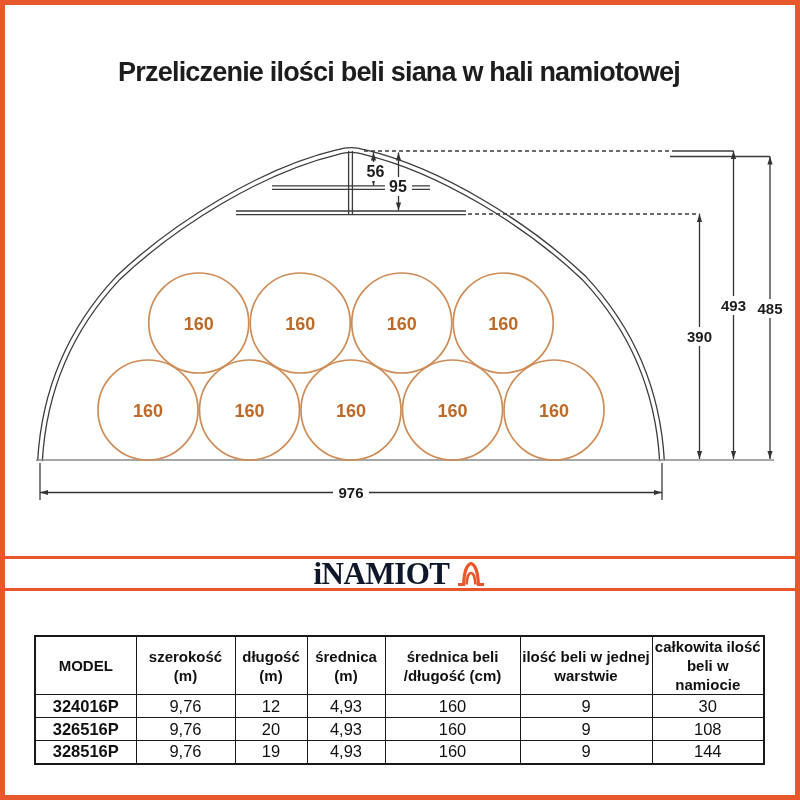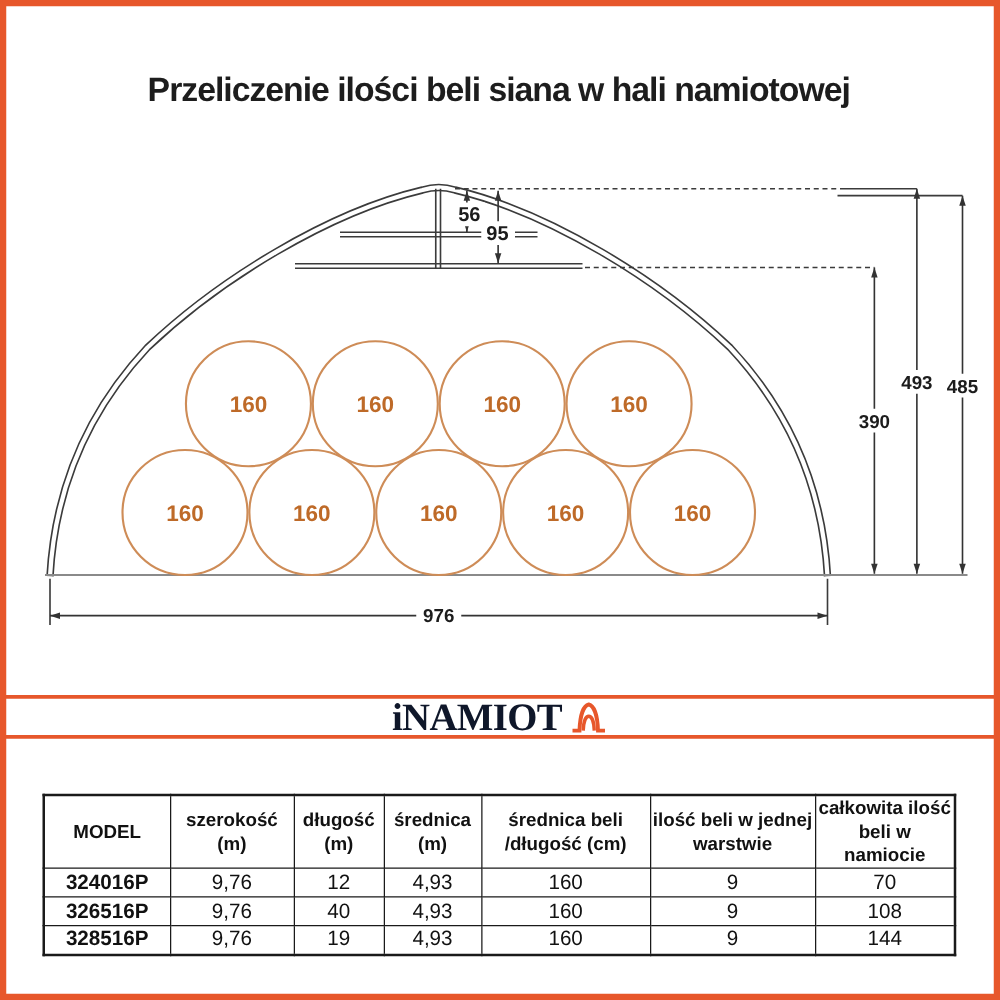--- a/index.html
+++ b/index.html
@@ -196,26 +196,26 @@
     </tr>
   </thead>
   <tbody>
     <tr>
       <td class="model-cell">324016P</td>
       <td>9,76</td>
       <td>12</td>
       <td>4,93</td>
       <td>160</td>
       <td>9</td>
-      <td>70</td>
+      <td>30</td>
     </tr>
     <tr>
       <td class="model-cell">326516P</td>
       <td>9,76</td>
-      <td>40</td>
+      <td>20</td>
       <td>4,93</td>
       <td>160</td>
       <td>9</td>
       <td>108</td>
     </tr>
     <tr>
       <td class="model-cell">328516P</td>
       <td>9,76</td>
       <td>19</td>
       <td>4,93</td>

